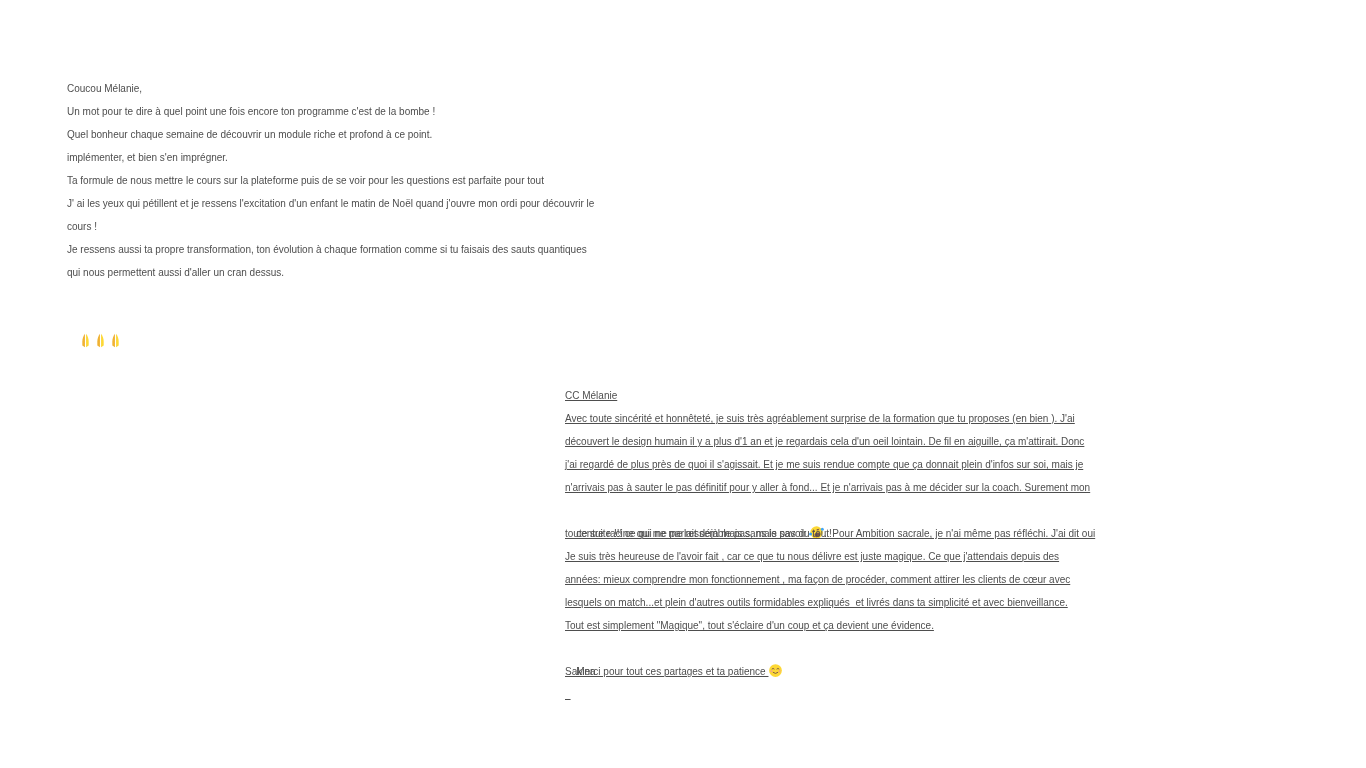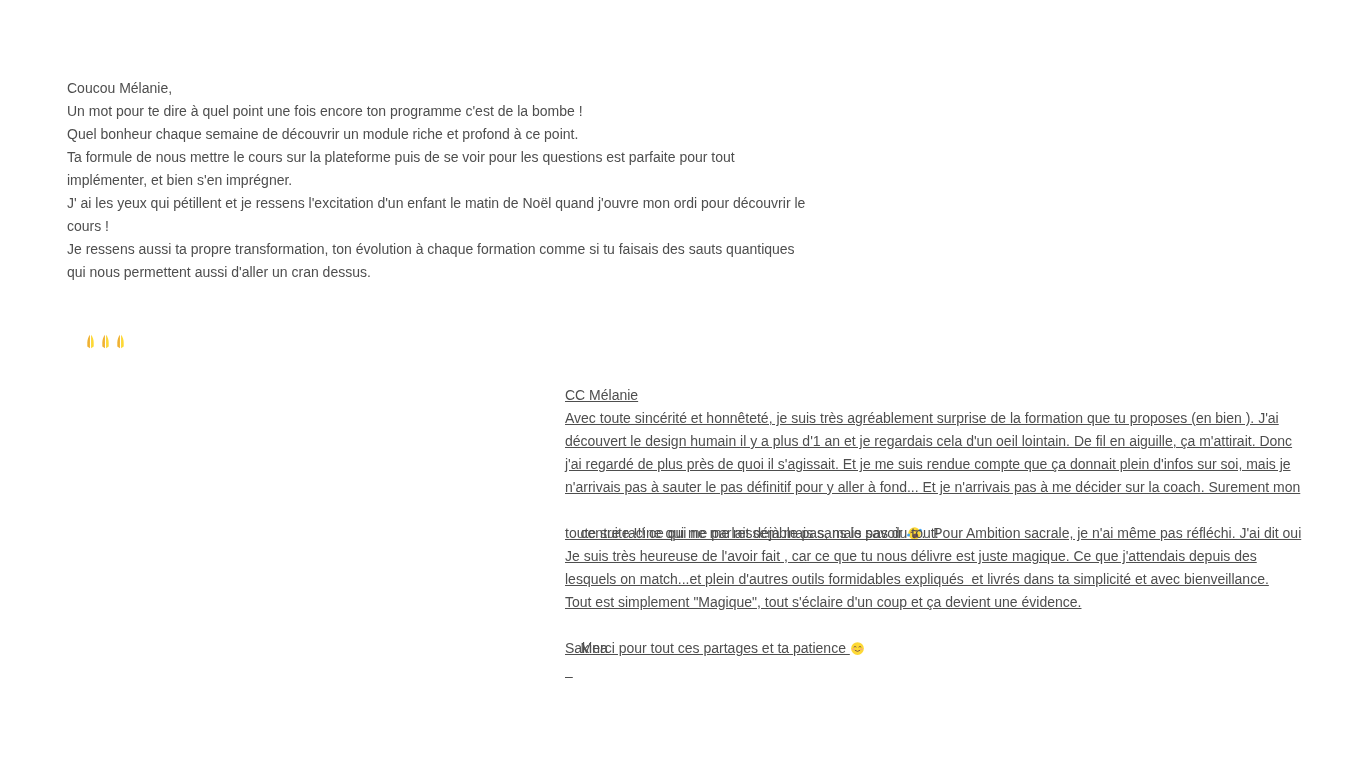--- a/index.html
+++ b/index.html
@@ -10,21 +10,21 @@
   body {
     position: relative;
     width: 1366px;
     height: 768px;
     overflow: hidden;
     font-family: "Liberation Sans", sans-serif;
     color: #4e4e4e;
   }
   .message-block {
     position: absolute;
-    font-size: 14px;
+    font-size: 10px;
   }
   .line {
     height: 23px;
     line-height: 23px;
     white-space: pre;
   }
   .line.blank {
     height: 23px;
   }
   .emoji {
@@ -34,22 +34,22 @@
     height: 15px;
   }
 </style>
 </head>
 <body>
 
 <div class="message-block" style="left:67px; top:77px;">
   <div class="line">Coucou Mélanie,</div>
   <div class="line">Un mot pour te dire à quel point une fois encore ton programme c'est de la bombe !</div>
   <div class="line">Quel bonheur chaque semaine de découvrir un module riche et profond à ce point.</div>
+  <div class="line">implémenter, et bien s'en imprégner.</div>
   <div class="line">Ta formule de nous mettre le cours sur la plateforme puis de se voir pour les questions est parfaite pour tout</div>
-  <div class="line">implémenter, et bien s'en imprégner.</div>
   <div class="line">J' ai les yeux qui pétillent et je ressens l'excitation d'un enfant le matin de Noël quand j'ouvre mon ordi pour découvrir le</div>
   <div class="line">cours !</div>
   <div class="line">Je ressens aussi ta propre transformation, ton évolution à chaque formation comme si tu faisais des sauts quantiques</div>
   <div class="line">qui nous permettent aussi d'aller un cran dessus.</div>
   <div class="line blank"></div>
   <div class="line">
     <svg class="emoji" viewBox="0 0 16 16">
         <path d="M7.4 0.8 C5.6 3.2 4.6 6 4.6 9.2 L4.6 13.4 L7.4 15.2 L7.4 4.6 Z" fill="#f0b232"></path>
         <path d="M8.6 0.8 C10.4 3.2 11.4 6 11.4 9.2 L11.4 13.4 L8.6 15.2 L8.6 4.6 Z" fill="#fdd835"></path>
       </svg><svg class="emoji" viewBox="0 0 16 16">
@@ -76,20 +76,21 @@
           <path d="M4.4 6.3 L6.7 5.1 M6.7 6.3 L4.4 5.1" stroke="#795548" stroke-width="0.9" fill="none"></path>
           <path d="M9.3 6.3 L11.6 5.1 M11.6 6.3 L9.3 5.1" stroke="#795548" stroke-width="0.9" fill="none"></path>
           <ellipse cx="8" cy="10.6" rx="3.1" ry="2.3" fill="#795548"></ellipse>
         </g>
         <circle cx="1.7" cy="9.6" r="1.6" fill="#42a5f5"></circle>
         <circle cx="14.2" cy="4.6" r="1.6" fill="#42a5f5"></circle>
       </svg><span>.  Pour Ambition sacrale, je n'ai même pas réfléchi. J'ai dit oui</span>
   </div>
   <div class="line">toute suite !!! ce qui ne me ressemble pas, mais pas du tout!</div>
   <div class="line">Je suis très heureuse de l'avoir fait , car ce que tu nous délivre est juste magique. Ce que j'attendais depuis des</div>
+  <div class="line">années: mieux comprendre mon fonctionnement , ma façon de procéder, comment attirer les clients de cœur avec</div>
   <div class="line">lesquels on match...et plein d'autres outils formidables expliqués  et livrés dans ta simplicité et avec bienveillance.</div>
   <div class="line">Tout est simplement "Magique", tout s'éclaire d'un coup et ça devient une évidence.</div>
   <div class="line">
     <span>Merci pour tout ces partages et ta patience </span><svg class="emoji" viewBox="0 0 16 16">
         <circle cx="8" cy="8" r="6.8" fill="#fdd835"></circle>
         <path d="M4 6.6 Q5.4 5 6.8 6.6" stroke="#795548" stroke-width="1" fill="none"></path>
         <path d="M9.2 6.6 Q10.6 5 12 6.6" stroke="#795548" stroke-width="1" fill="none"></path>
         <path d="M5.2 9.8 Q8 12.4 10.8 9.8" stroke="#795548" stroke-width="1" fill="none"></path>
         <circle cx="3.6" cy="8.8" r="1" fill="#f48fb1" opacity="0.8"></circle>
         <circle cx="12.4" cy="8.8" r="1" fill="#f48fb1" opacity="0.8"></circle>

